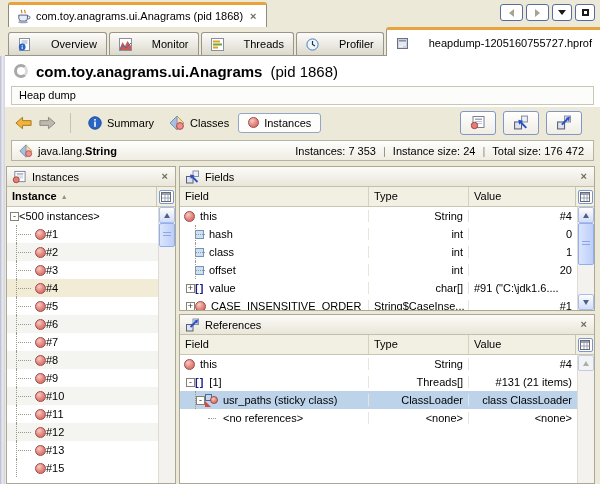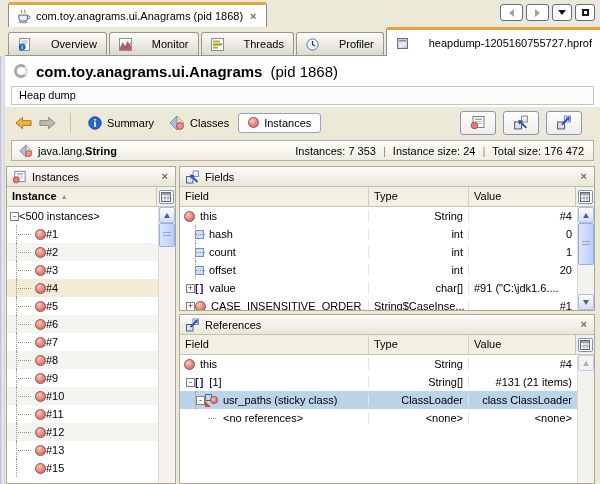--- a/index.html
+++ b/index.html
@@ -468,21 +468,21 @@
               <span class="lbl">hash</span>
             </span>
           <span class="t-type">int</span>
           <span class="t-value">0</span>
         </div>
         <div class="trow">
           <span class="t-name ind1">
               <span class="vg2"></span>
               <span class="hg2"></span>
               <span class="sqico"></span>
-              <span class="lbl">count</span>
+              <span class="lbl">class</span>
             </span>
           <span class="t-type">int</span>
           <span class="t-value">1</span>
         </div>
         <div class="trow">
           <span class="t-name ind1">
               <span class="vg2"></span>
               <span class="hg2"></span>
               <span class="sqico"></span>
               <span class="lbl">offset</span>
@@ -558,21 +558,21 @@
             </span>
           <span class="t-type">String</span>
           <span class="t-value">#4</span>
         </div>
         <div class="trow">
           <span class="t-name">
               <span class="exp" style="margin-left:2px">-</span>
               <span class="arr">[]</span>
               <span class="lbl">[1]</span>
             </span>
-          <span class="t-type">String[]</span>
+          <span class="t-type">Threads[]</span>
           <span class="t-value">#131 (21 items)</span>
         </div>
         <div class="trow selblue">
           <span class="t-name ind2">
               <span class="vg2"></span>
               <span class="exp">-</span>
               <span class="sticky">
                 <span class="bx"></span>
                 <span class="ci"></span>
                 <span class="tr"></span>

